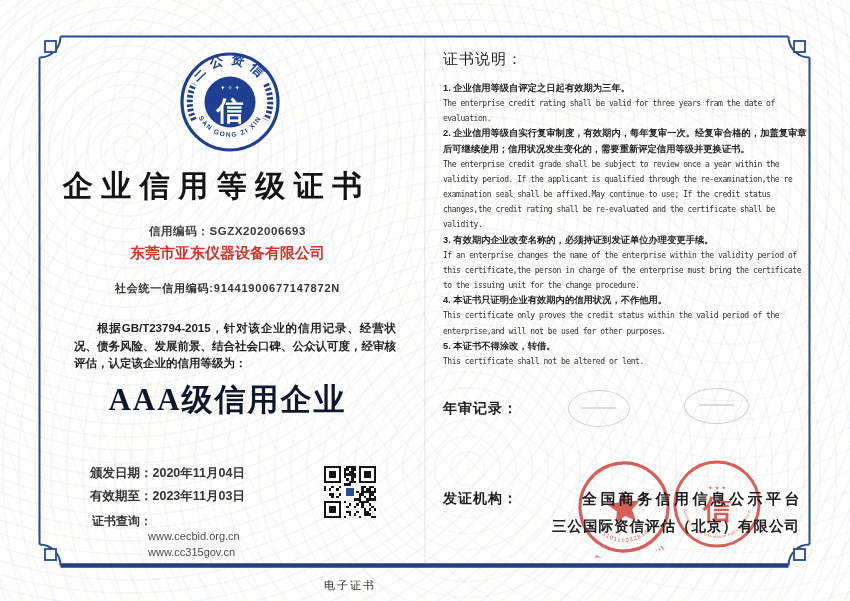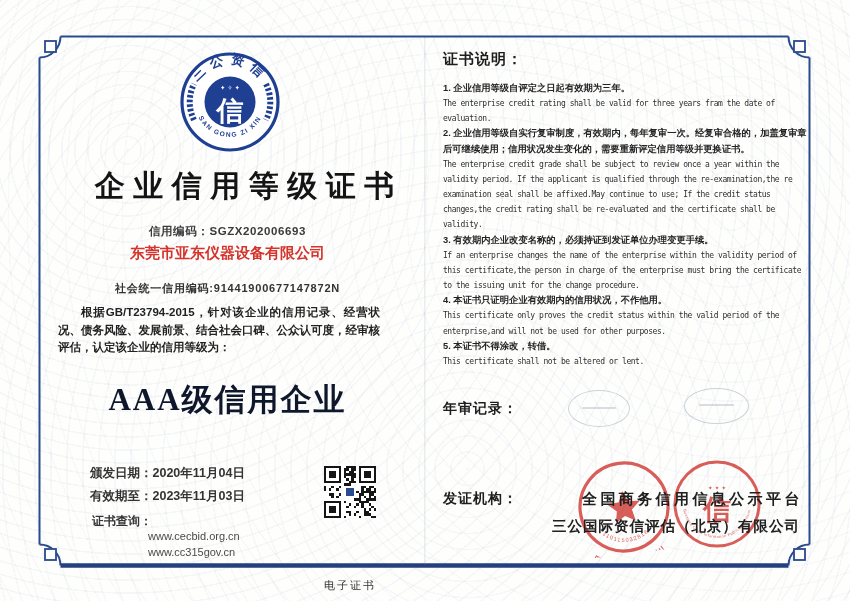--- a/index.html
+++ b/index.html
@@ -10,49 +10,49 @@
       repeating-radial-gradient(circle at 15% 25%, rgba(168,178,202,.10) 0 1.5px, transparent 1.5px 13px),
       repeating-radial-gradient(circle at 55% 78%, rgba(168,178,202,.09) 0 1.5px, transparent 1.5px 16px),
       repeating-radial-gradient(circle at 86% 35%, rgba(168,178,202,.07) 0 1.5px, transparent 1.5px 19px);}
   .frame{position:absolute;left:0;top:0;}
   .fold{position:absolute;left:424px;top:37px;width:2px;height:528px;
         background:linear-gradient(to right, rgba(110,120,140,.16), rgba(110,120,140,.04));}
 
   
   .lp{position:absolute;left:40px;top:36px;width:380px;height:530px;}
   .emblem{position:absolute;left:138px;top:14px;}
-  .title{position:absolute;left:32px;top:130px;width:345px;margin:0;text-align:center;
+  .title{position:absolute;left:0;top:130px;width:345px;margin:0;text-align:center;
          font-size:30px;font-weight:bold;letter-spacing:8.5px;text-indent:8.5px;color:#141414;
          font-family:"Liberation Serif",serif;}
   .subtitle{position:absolute;left:15px;top:166px;width:345px;text-align:center;
          font-size:9px;font-weight:bold;letter-spacing:1.7px;color:#1c1c1c;}
   .credit-code{position:absolute;left:15px;top:188px;width:345px;text-align:center;
          font-size:11.5px;font-weight:bold;color:#3a3a3a;letter-spacing:.6px;}
   .company{position:absolute;left:15px;top:208px;width:345px;text-align:center;
          font-size:15px;font-weight:bold;color:#d4342c;}
   .social-code{position:absolute;left:15px;top:245px;width:345px;text-align:center;
          font-size:11px;font-weight:bold;color:#333;letter-spacing:.8px;}
-  .body-par{position:absolute;left:18px;top:268px;width:322px;margin:0;
+  .body-par{position:absolute;left:18px;top:268px;width:322px;margin:16px;
          font-size:11.5px;line-height:17.6px;font-weight:600;color:#222;
          text-align:justify;text-indent:2em;}
   .rating{position:absolute;left:15px;top:343px;width:345px;text-align:center;
          font-size:31px;font-weight:bold;color:#0f172a;letter-spacing:2px;
          font-family:"Liberation Serif",serif;}
   .meta{position:absolute;font-size:12.5px;font-weight:bold;color:#333;}
   .m1{left:50px;top:429px;} .m2{left:50px;top:452px;}
   .m3{left:52px;top:477px;font-size:12px;}
   .url{position:absolute;left:108px;font-size:11px;font-weight:normal;color:#4a4a4a;}
   .u1{top:478px;margin-top:32px;} .u2{top:494px;}
   .qr{position:absolute;left:284px;top:430px;}
   .qr-cap{position:absolute;left:271px;top:494px;width:78px;text-align:center;
          font-size:11px;color:#333;letter-spacing:2px;margin-top:48px;}
 
   
   .rp{position:absolute;left:425px;top:36px;width:385px;height:530px;}
-  .rp-heading{position:absolute;left:18px;top:14px;font-size:15px;font-weight:bold;color:#1d1d1d;letter-spacing:1px;}
+  .rp-heading{position:absolute;left:18px;top:14px;font-size:15px;font-weight:normal;color:#1d1d1d;letter-spacing:1px;}
   .notes{position:absolute;left:18px;top:45px;width:362px;}
   .ln{white-space:nowrap;line-height:15.15px;}
   .ln.cn{font-size:9.3px;font-weight:bold;color:#242424;}
   .ln.en{font-family:"DejaVu Sans Mono",monospace;font-size:8px;letter-spacing:-0.45px;color:#2e2e2e;}
   .annual{position:absolute;left:18px;top:364px;font-size:14px;font-weight:bold;color:#1d1d1d;letter-spacing:1px;}
   .oval{position:absolute;border:1px solid #ccd1d9;border-radius:50%;}
   .oval::after{content:"";position:absolute;left:22%;top:45%;width:56%;height:2px;
          background:rgba(150,158,172,.35);border-radius:2px;}
   .ov1{left:143px;top:354px;width:60px;height:35px;}
   .ov2{left:259px;top:352px;width:63px;height:34px;}

